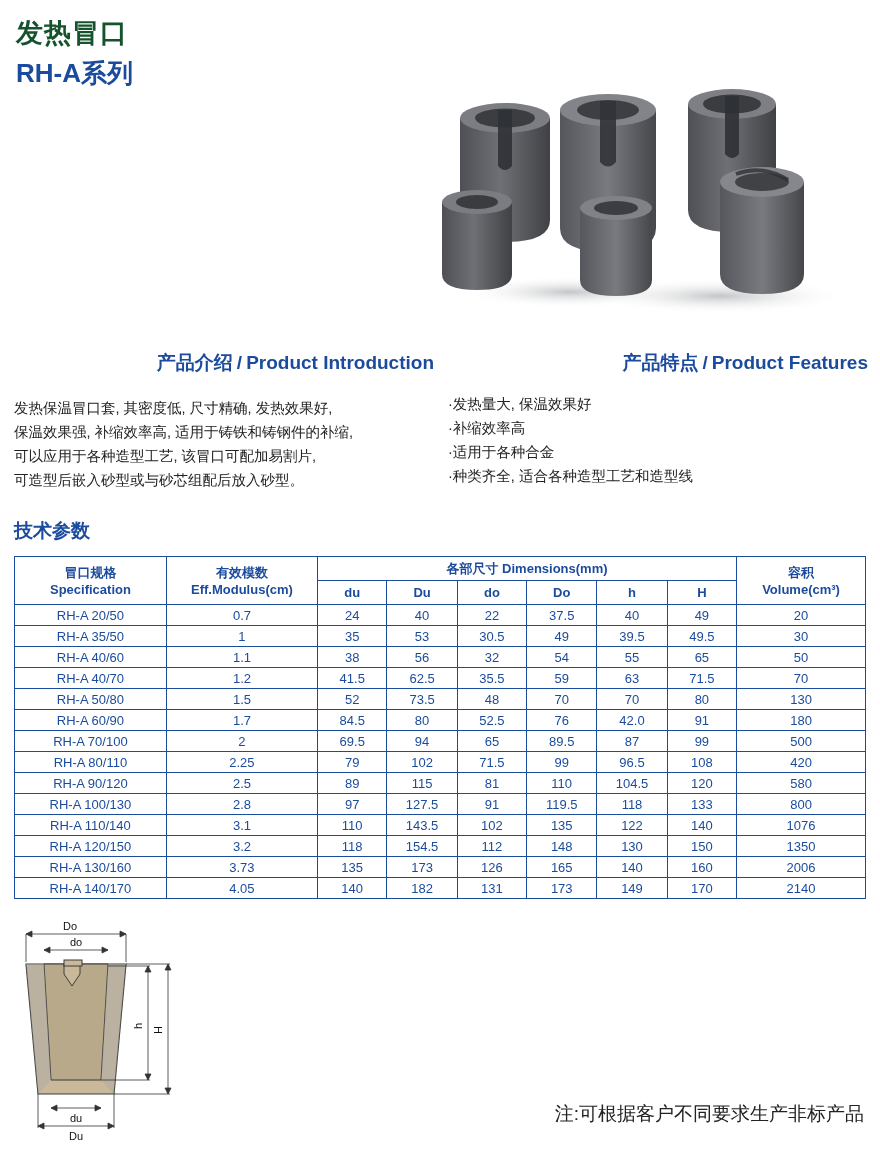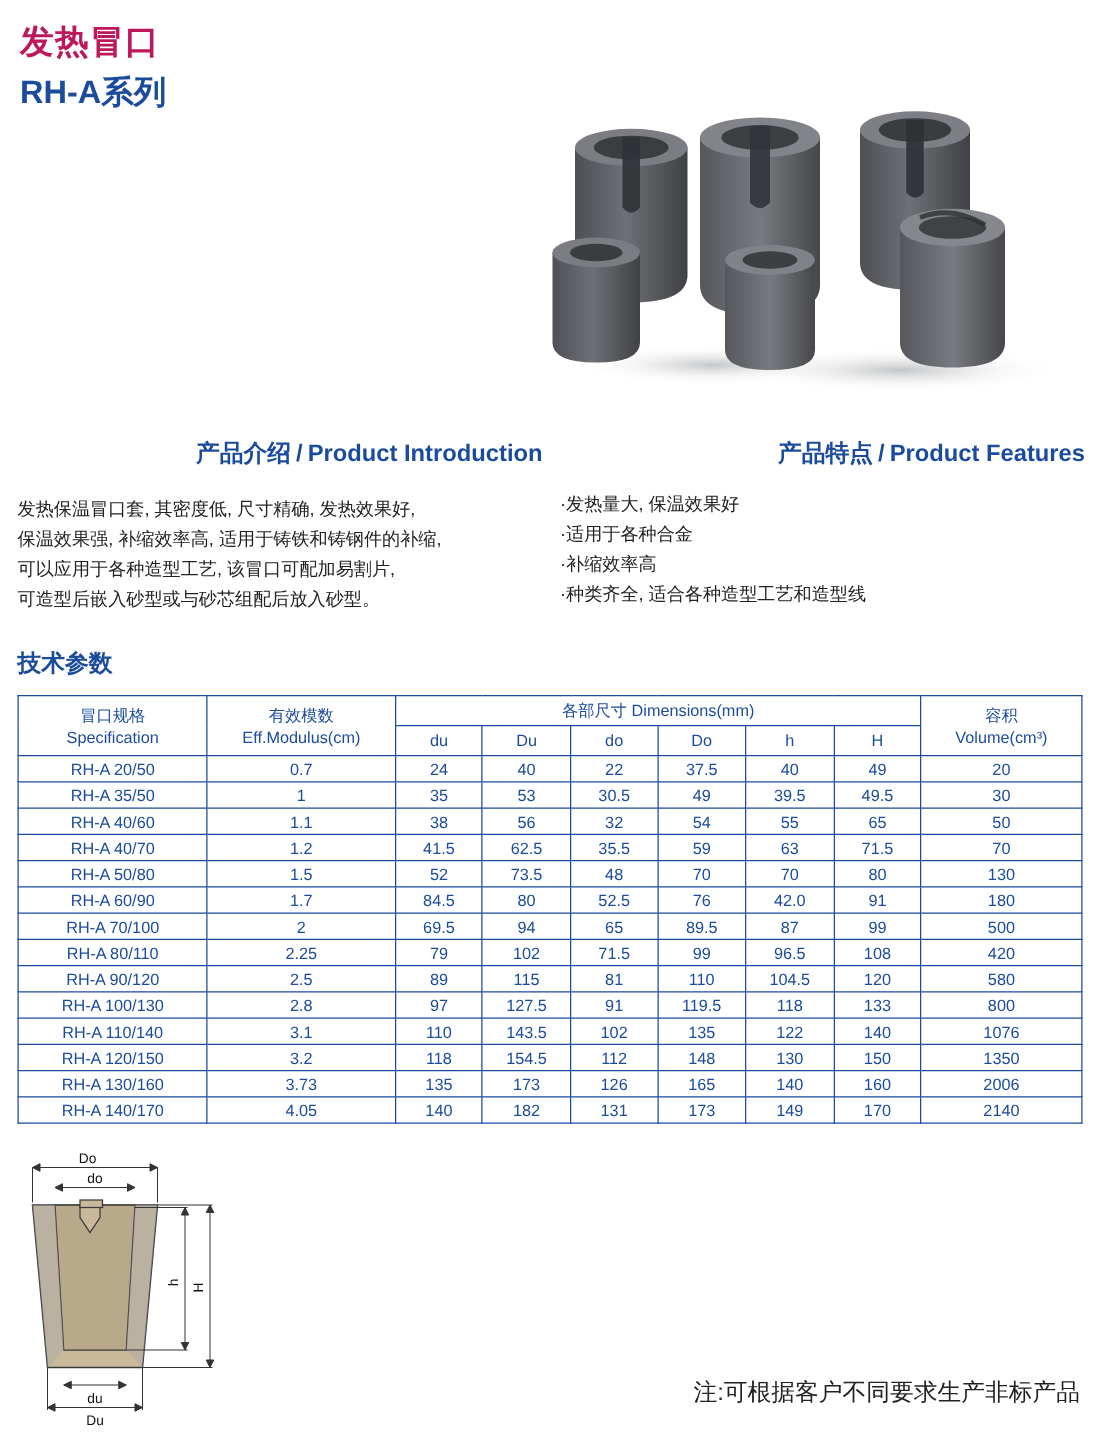--- a/index.html
+++ b/index.html
@@ -17,21 +17,21 @@
   }
 
   
   .title-block {
     position: absolute;
     left: 16px; top: 16px;
   }
   .title-cn {
     font-size: 27px;
     font-weight: bold;
-    color: #be185d;
+    color: #14532d;
     letter-spacing: 1px;
     line-height: 1.3;
   }
   .title-en {
     font-size: 26px;
     font-weight: bold;
     color: #1b4b9c;
     letter-spacing: 0px;
     line-height: 1.3;
     margin-top: 6px;
@@ -96,21 +96,21 @@
     border-collapse: collapse;
     font-size: 13px;
     color: #1b4b9c;
   }
   table.spec th, table.spec td {
     border: 1px solid #1b4b9c;
     text-align: center;
     padding: 0;
   }
   table.spec thead th {
-    font-weight: normal;
+    font-weight: bold;
     padding: 3px 2px;
     line-height: 17px;
   }
   table.spec tbody td {
     height: 21px;
     font-weight: normal;
     line-height: 19px;
     font-size: 13px;
   }
   .c-spec { width: 162px; }
@@ -223,22 +223,22 @@
       <div class="line">可造型后嵌入砂型或与砂芯组配后放入砂型。</div>
     </div>
   </div>
 
   <div class="col-right">
     <div class="sec-head">
       <span>产品特点</span><span class="sep">/</span><span>Product Features</span>
     </div>
     <div class="feature-list">
       <div class="line">·发热量大, 保温效果好</div>
+      <div class="line">·补缩效率高</div>
       <div class="line">·适用于各种合金</div>
-      <div class="line">·补缩效率高</div>
       <div class="line">·种类齐全, 适合各种造型工艺和造型线</div>
     </div>
   </div>
 
   <div class="tech-head">技术参数</div>
 
   <table class="spec">
     <thead>
       <tr>
         <th class="c-spec" rowspan="2">

